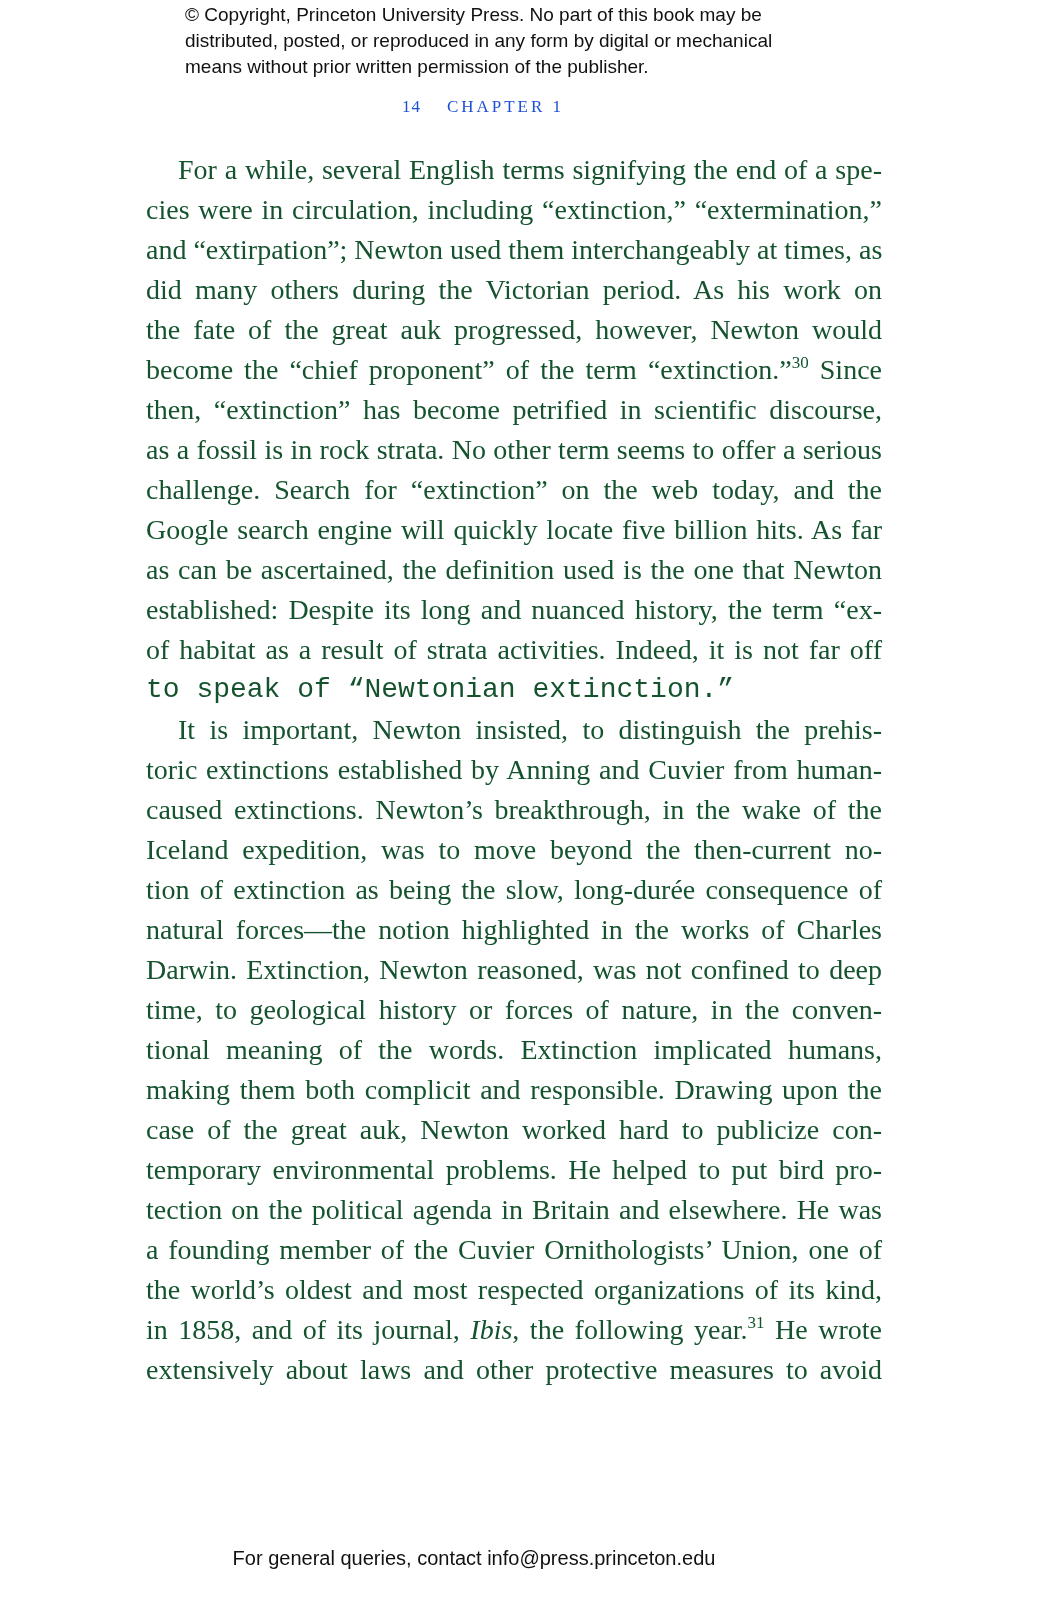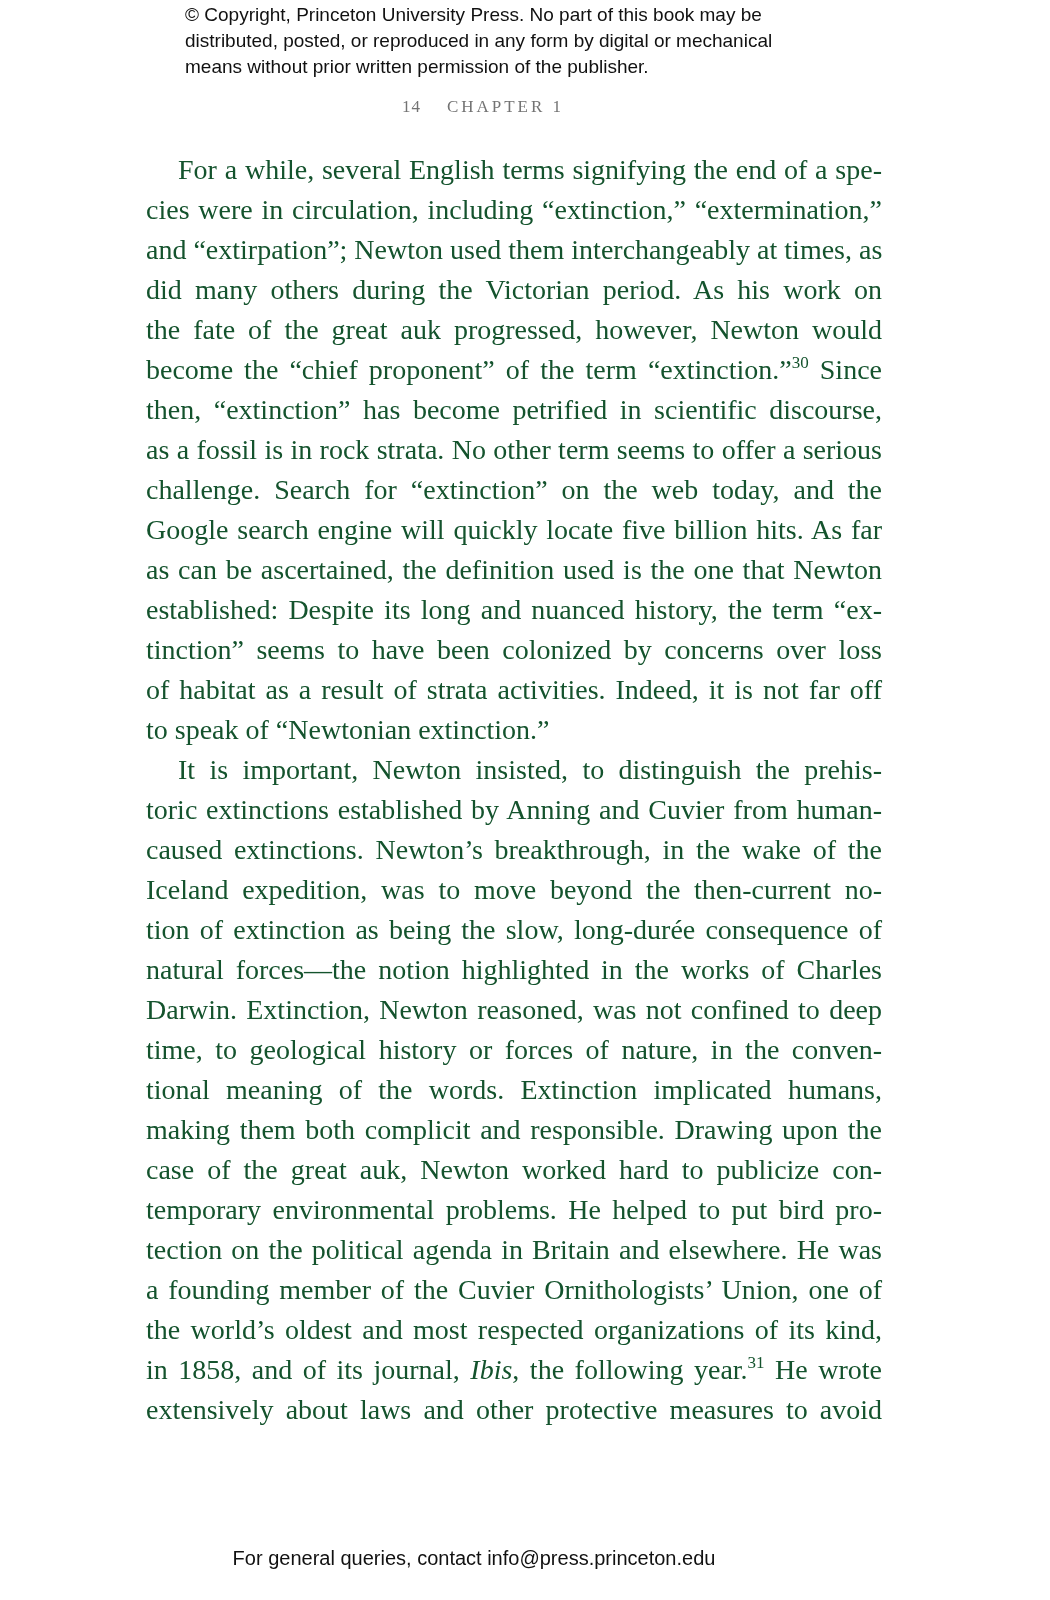--- a/index.html
+++ b/index.html
@@ -28,42 +28,42 @@
     .copyright div { white-space: nowrap; }
     .running-head {
       position: absolute;
       left: 0;
       top: 97px;
       width: 966px;
       text-align: center;
       font-family: "Liberation Serif", serif;
       font-size: 17px;
       letter-spacing: 3px;
-      color: #737373;
+      color: #1d4ed8;
     }
     .running-head .page-num { margin-right: 26px; letter-spacing: 1px; }
     .body-text {
       position: absolute;
       left: 146px;
       top: 150px;
       width: 736px;
       font-family: "Liberation Serif", serif;
       font-size: 28px;
       line-height: 40px;
       color: #14532d;
     }
     .line {
       display: block;
       white-space: nowrap;
       text-align: justify;
       text-align-last: justify;
       height: 40px;
       overflow: visible;
     }
-    .line.last { text-align-last: left; }
+    .line.last { text-align-last: left; font-family: Liberation Mono, monospace; }
     .line.indent { padding-left: 32px; }
     sup {
       font-size: 17px;
       line-height: 0;
       vertical-align: 11px;
     }
     em { font-style: italic; }
     .footer {
       position: absolute;
       left: 0;
@@ -97,21 +97,20 @@
     <span class="line">and “extirpation”; Newton used them interchangeably at times, as</span>
     <span class="line">did many others during the Victorian period. As his work on</span>
     <span class="line">the fate of the great auk progressed, however, Newton would</span>
     <span class="line"><span>become the “chief proponent” of the term “extinction.”</span><sup>30</sup><span> Since</span></span>
     <span class="line">then, “extinction” has become petrified in scientific discourse,</span>
     <span class="line">as a fossil is in rock strata. No other term seems to offer a serious</span>
     <span class="line">challenge. Search for “extinction” on the web today, and the</span>
     <span class="line">Google search engine will quickly locate five billion hits. As far</span>
     <span class="line">as can be ascertained, the definition used is the one that Newton</span>
     <span class="line">established: Despite its long and nuanced history, the term “ex-</span>
-    <span class="line">tinction” seems to have been colonized by concerns over loss</span>
     <span class="line">of habitat as a result of strata activities. Indeed, it is not far off</span>
     <span class="line last">to speak of “Newtonian extinction.”</span>
   </div>
   <div>
     <span class="line indent">It is important, Newton insisted, to distinguish the prehis-</span>
     <span class="line">toric extinctions established by Anning and Cuvier from human-</span>
     <span class="line">caused extinctions. Newton’s breakthrough, in the wake of the</span>
     <span class="line">Iceland expedition, was to move beyond the then-current no-</span>
     <span class="line">tion of extinction as being the slow, long-durée consequence of</span>
     <span class="line">natural forces—the notion highlighted in the works of Charles</span>

